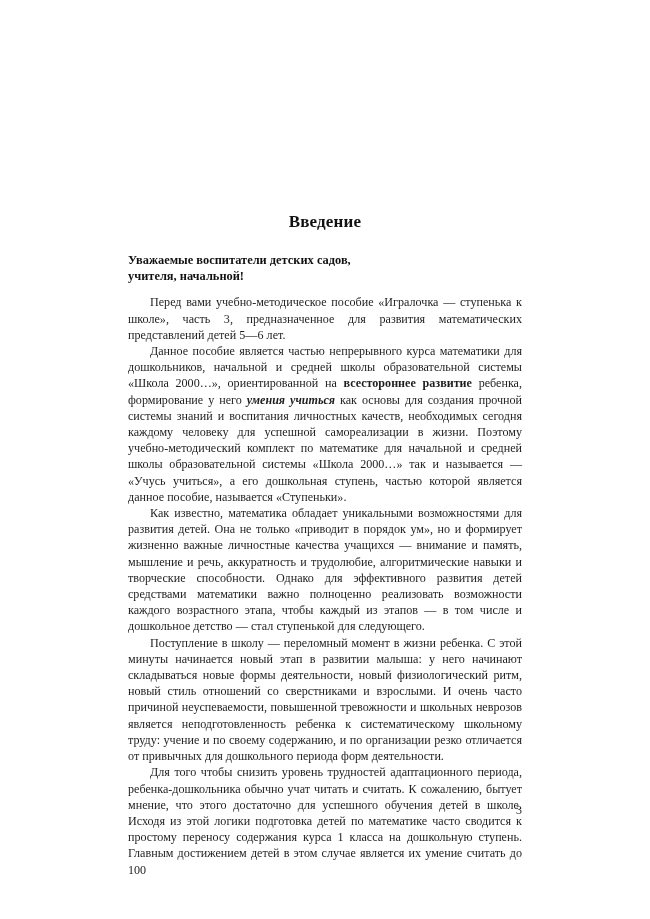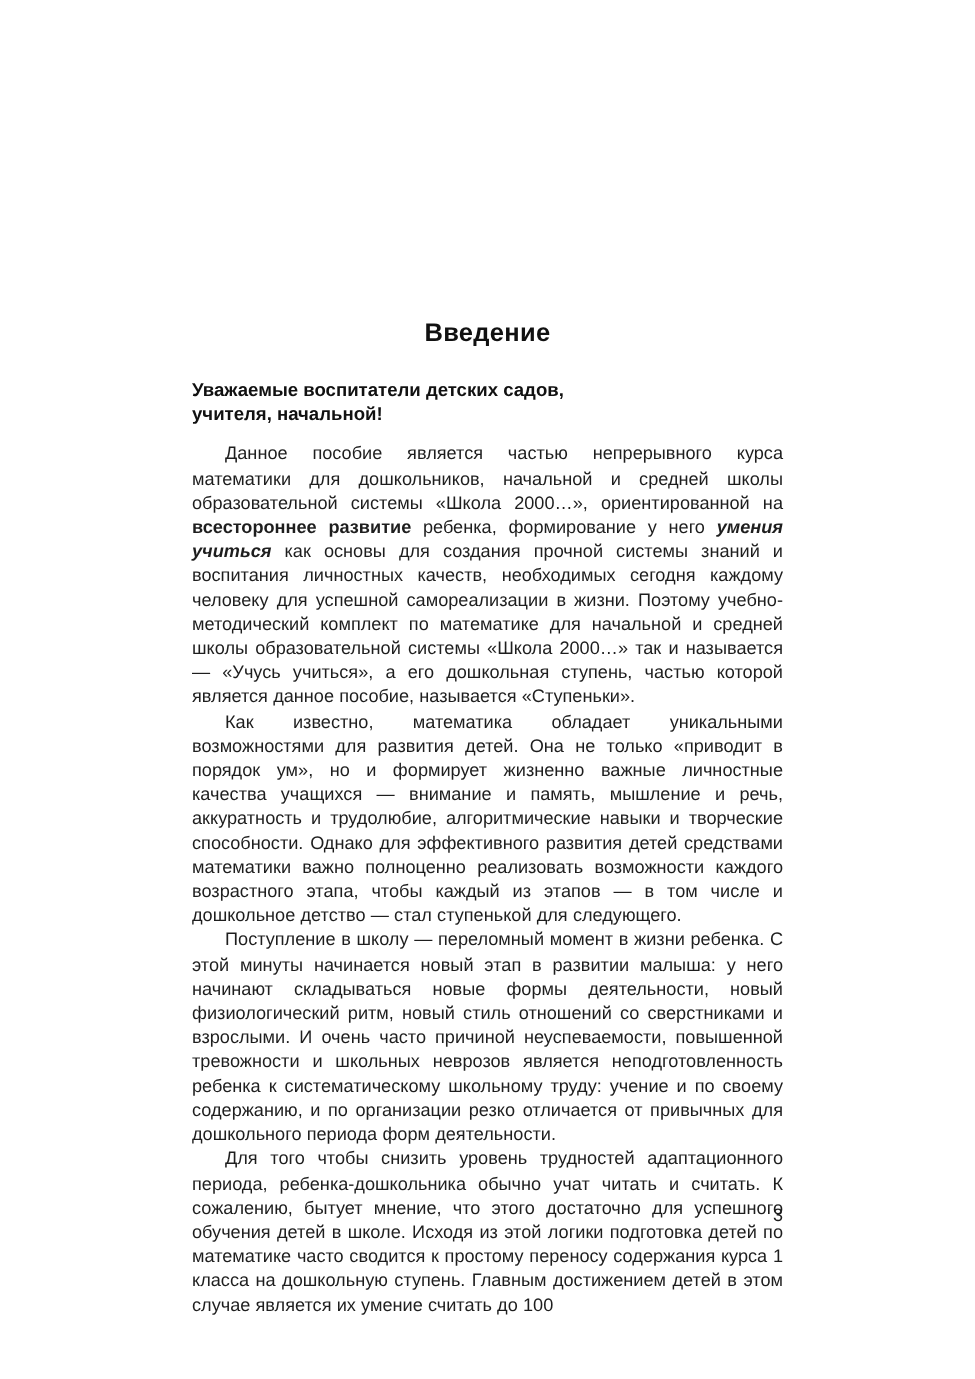--- a/index.html
+++ b/index.html
@@ -19,20 +19,21 @@
   }
 
   
   .page {
     position: absolute;
     left: 0;
     top: 0;
     width: 650px;
     height: 648px;
     background: #ffffff;
+    font-family: Liberation Serif, serif;
   }
 
   
   .content {
     position: absolute;
     left: 128px;
     top: 212px;
     width: 394px;
   }
 
@@ -92,20 +93,21 @@
 
   <div class="content">
 
     <h1 class="doc-title">Введение</h1>
 
     <h2 class="doc-subtitle">
       <span class="sub-line">Уважаемые воспитатели детских садов,</span>
       <span class="sub-line">учителя, начальной!</span>
     </h2>
 
+    <p class="para"><span>Перед вами учебно-методическое пособие «Игралочка — ступенька к школе», часть 3, предназначенное для развития математических представлений детей 5—6 лет.</span></p>
 
     <p class="para"><span>Данное пособие является частью непрерывного курса математики для дошкольников, начальной и средней школы образовательной системы «Школа 2000…», ориентированной на </span><span class="b">всестороннее развитие</span><span> ребенка, формирование у него </span><span class="bi">умения учиться</span><span> как основы для создания прочной системы знаний и воспитания личностных качеств, необходимых сегодня каждому человеку для успешной самореализации в жизни. Поэтому учебно-методический комплект по математике для начальной и средней школы образовательной системы «Школа 2000…» так и называется — «Учусь учиться», а его дошкольная ступень, частью которой является данное пособие, называется «Ступеньки».</span></p>
 
     <p class="para"><span>Как известно, математика обладает уникальными возможностями для развития детей. Она не только «приводит в порядок ум», но и формирует жизненно важные личностные качества учащихся — внимание и память, мышление и речь, аккуратность и трудолюбие, алгоритмические навыки и творческие способности. Однако для эффективного развития детей средствами математики важно полноценно реализовать возможности каждого возрастного этапа, чтобы каждый из этапов — в том числе и дошкольное детство — стал ступенькой для следующего.</span></p>
 
     <p class="para"><span>Поступление в школу — переломный момент в жизни ребенка. С этой минуты начинается новый этап в развитии малыша: у него начинают складываться новые формы деятельности, новый физиологический ритм, новый стиль отношений со сверстниками и взрослыми. И очень часто причиной неуспеваемости, повышенной тревожности и школьных неврозов является неподготовленность ребенка к систематическому школьному труду: учение и по своему содержанию, и по организации резко отличается от привычных для дошкольного периода форм деятельности.</span></p>
 
     <p class="para"><span>Для того чтобы снизить уровень трудностей адаптационного периода, ребенка-дошкольника обычно учат читать и считать. К сожалению, бытует мнение, что этого достаточно для успешного обучения детей в школе. Исходя из этой логики подготовка детей по математике часто сводится к простому переносу содержания курса 1 класса на дошкольную ступень. Главным достижением детей в этом случае является их умение считать до 100</span></p>
 
   </div>

